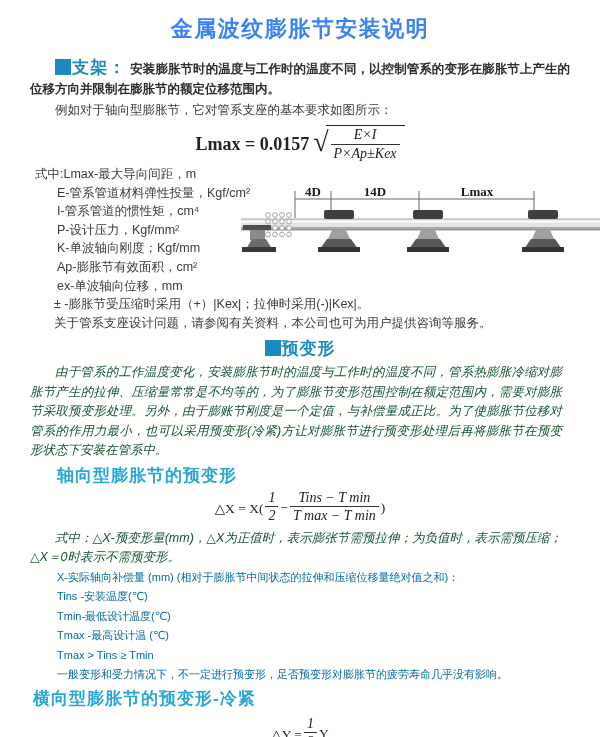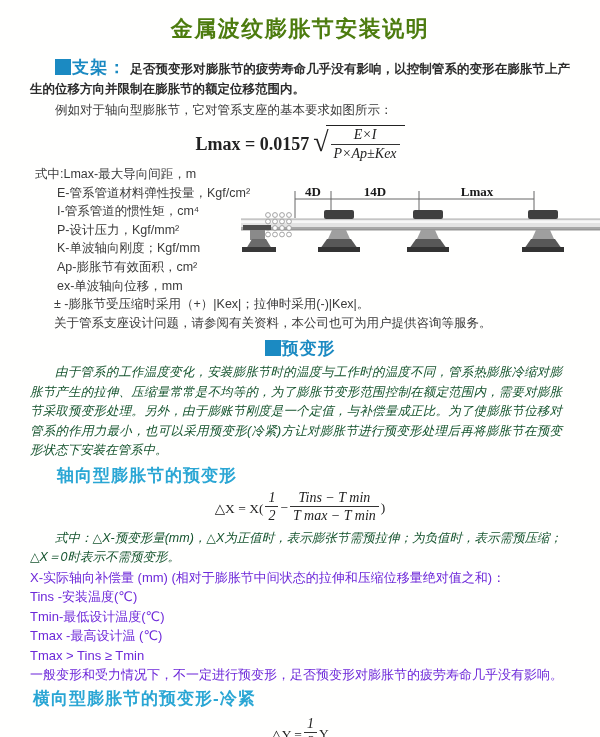--- a/index.html
+++ b/index.html
@@ -9,21 +9,21 @@
   *{box-sizing:border-box;}
   html,body{margin:0;padding:0;background:#ffffff;}
   body{
     width:600px;height:737px;overflow:hidden;
     font-family:"Liberation Sans","DejaVu Sans",sans-serif;
     color:#3a3a3a;
   }
   .page{width:600px;height:737px;padding:14px 30px 0 30px;background:#fffffe;}
   .title{
     margin:0;text-align:center;font-size:22px;line-height:30px;
-    font-weight:bold;color:#4d7c0f;letter-spacing:1.5px;
+    font-weight:bold;color:#3b82f6;letter-spacing:1.5px;
   }
   
   .lead{margin:14px 0 0 0;font-size:12.5px;line-height:20px;text-indent:25px;text-align:justify;}
   .sq{display:inline-block;width:16px;height:16px;background:var(--header-blue);vertical-align:-2px;margin-right:1px;}
   .sec-head{color:var(--header-blue);font-size:17px;font-weight:bold;letter-spacing:1px;margin-right:4px;}
   .lead-text{font-weight:bold;color:#2c2c2c;}
   .body-p{margin:1px 0 0 0;font-size:12.5px;line-height:20px;color:#3a3a3a;}
   .indent{text-indent:2em;}
   
   .formula{text-align:center;margin:5px 0 2px 0;height:38px;color:#222;}
@@ -46,30 +46,30 @@
   .def.first{margin-left:5px;}
   .def.wide{margin-left:24px;}
   .diagram{position:absolute;left:211px;top:18px;width:359px;height:96px;}
   .dim{font-family:"Liberation Serif","DejaVu Serif",serif;font-weight:bold;font-size:13px;fill:#1a1a1a;text-anchor:middle;}
   
   .h2{margin:5px 0 0 0;font-size:17px;font-weight:bold;color:var(--header-blue);letter-spacing:1px;text-align:center;}
   .para{margin:3px 8px 0 0;font-size:12.5px;line-height:19.5px;text-align:justify;text-indent:2em;color:#14532d;font-style:italic;}
   .h3{font-size:17px;font-weight:bold;color:var(--subheader-blue);letter-spacing:1px;margin:4px 0 0 0;}
   .h3.axial{margin-left:27px;margin-top:3px;}
   .h3.lateral{margin-left:3px;margin-top:2px;}
-  .item{font-size:13px;line-height:19.5px;color:#6d28d9;}
+  .item{font-size:11px;line-height:19.5px;margin-left:27px;color:#0369a1;}
 </style>
 </head>
 <body>
 
 <div class="page">
 
   <h1 class="title">金属波纹膨胀节安装说明</h1>
 
-  <p class="lead"><span class="sq"></span><span class="sec-head">支架：</span><span class="lead-text">足否预变形对膨胀节的疲劳寿命几乎没有影响，以控制管系的变形在膨胀节上产生的位移方向并限制在膨胀节的额定位移范围内。</span></p>
+  <p class="lead"><span class="sq"></span><span class="sec-head">支架：</span><span class="lead-text">安装膨胀节时的温度与工作时的温度不同，以控制管系的变形在膨胀节上产生的位移方向并限制在膨胀节的额定位移范围内。</span></p>
 
   <p class="body-p indent">例如对于轴向型膨胀节，它对管系支座的基本要求如图所示：</p>
 
   <div class="formula f1">
     <span class="f-lhs">Lmax = 0.0157</span><span class="radical">√</span><span class="radbox"><span class="frac"><span class="num">E×I</span><span class="den">P×Ap±Kex</span></span></span>
   </div>
 
   <div class="defs">
     <div class="def first">式中:Lmax-最大导向间距，m</div>
     <div class="def">E-管系管道材料弹性投量，Kgf/cm²</div>

